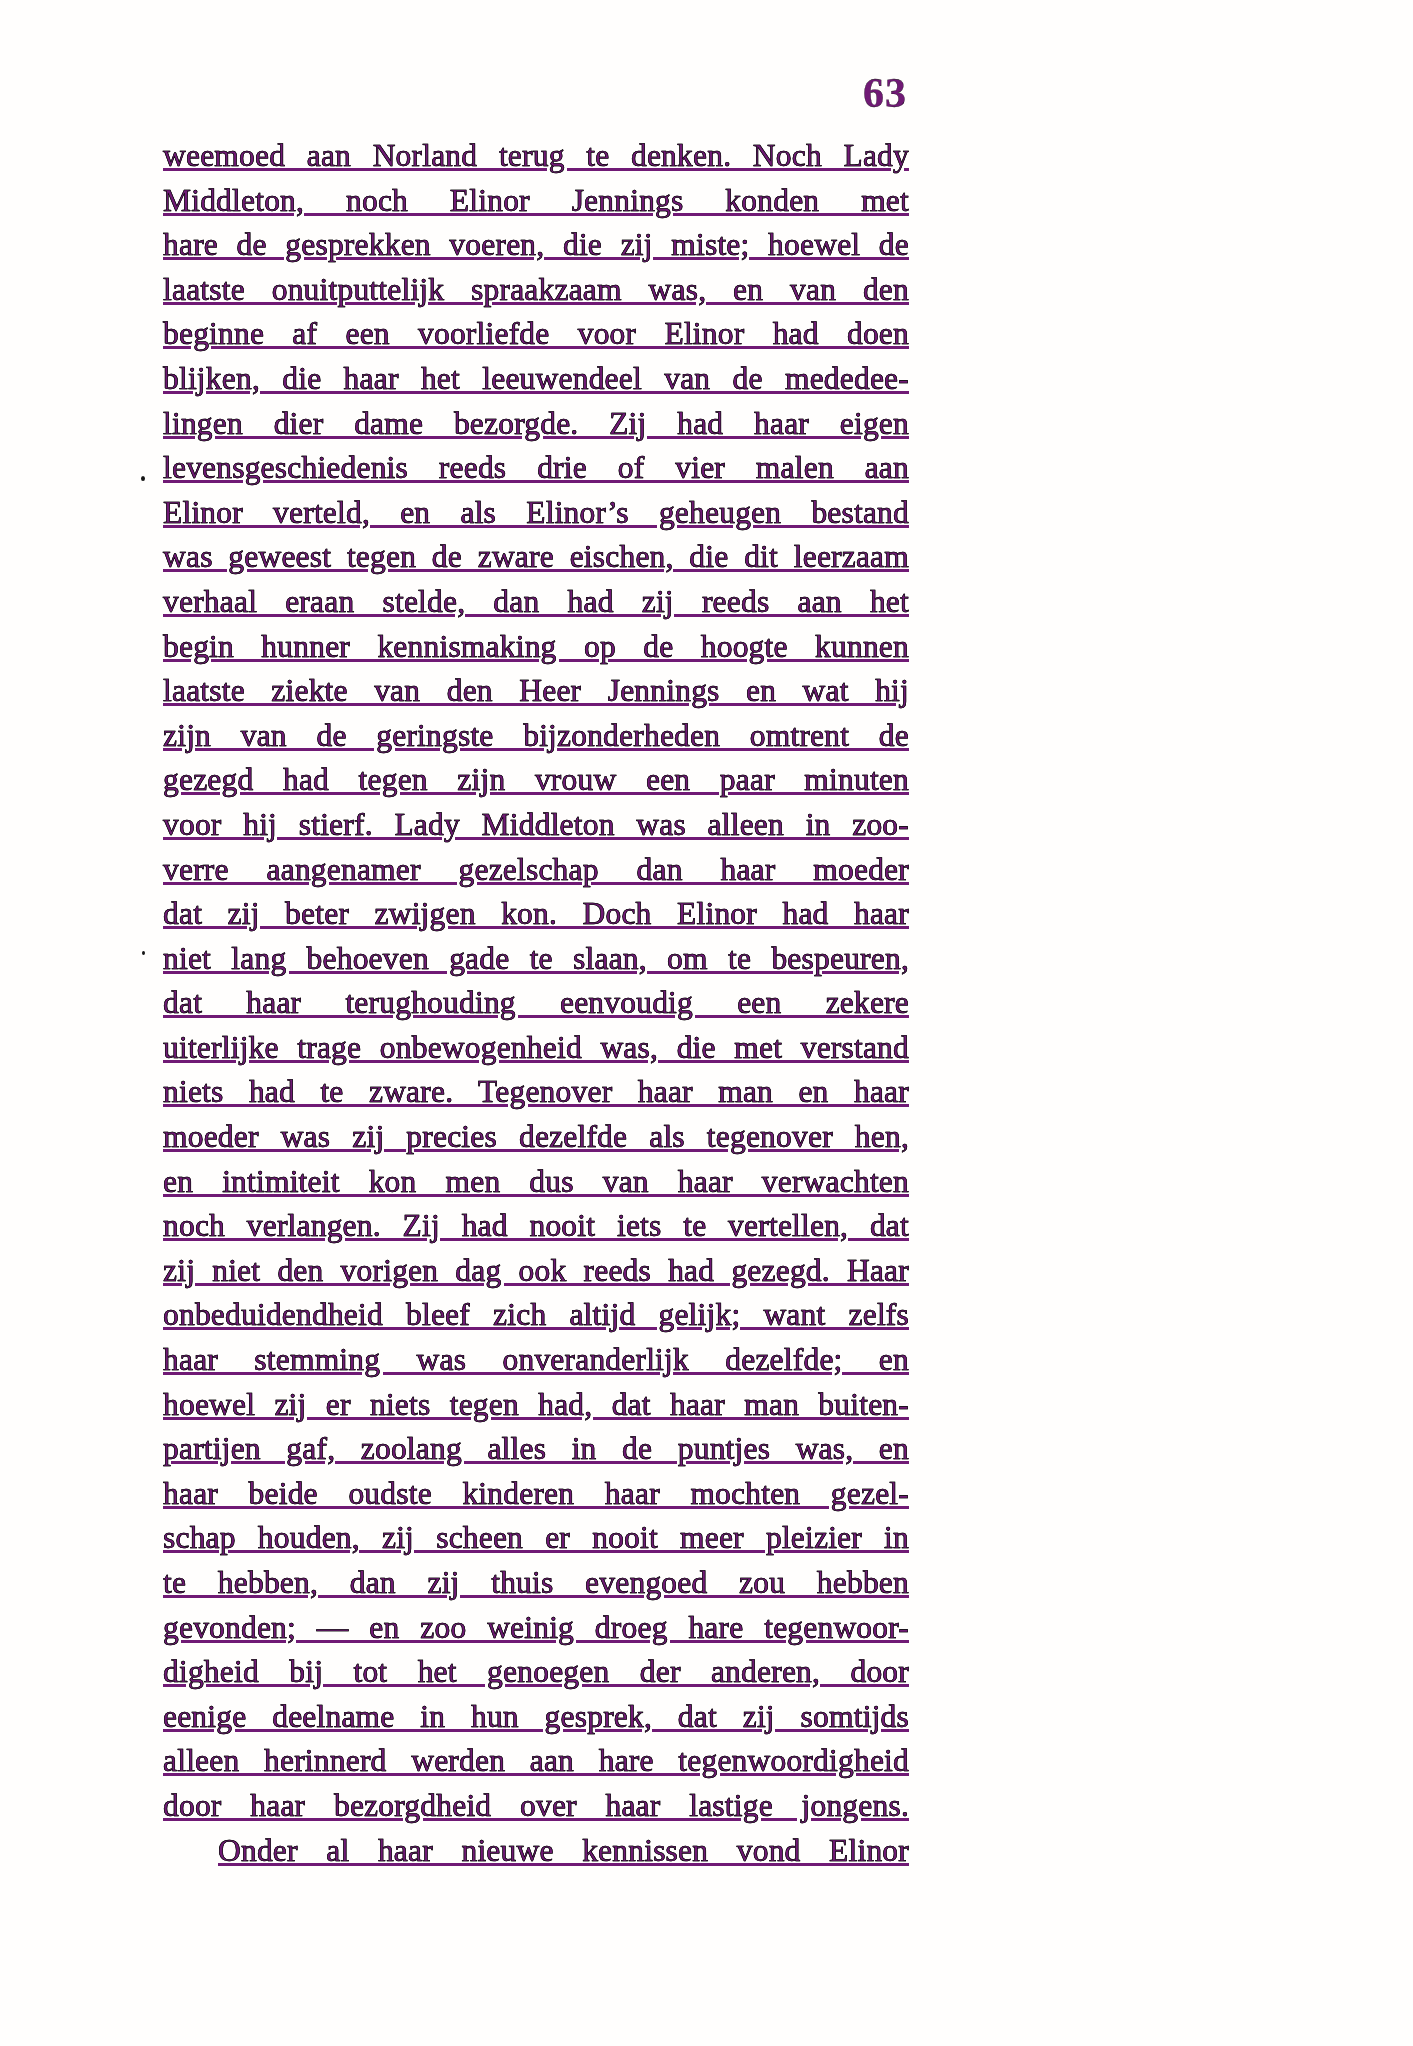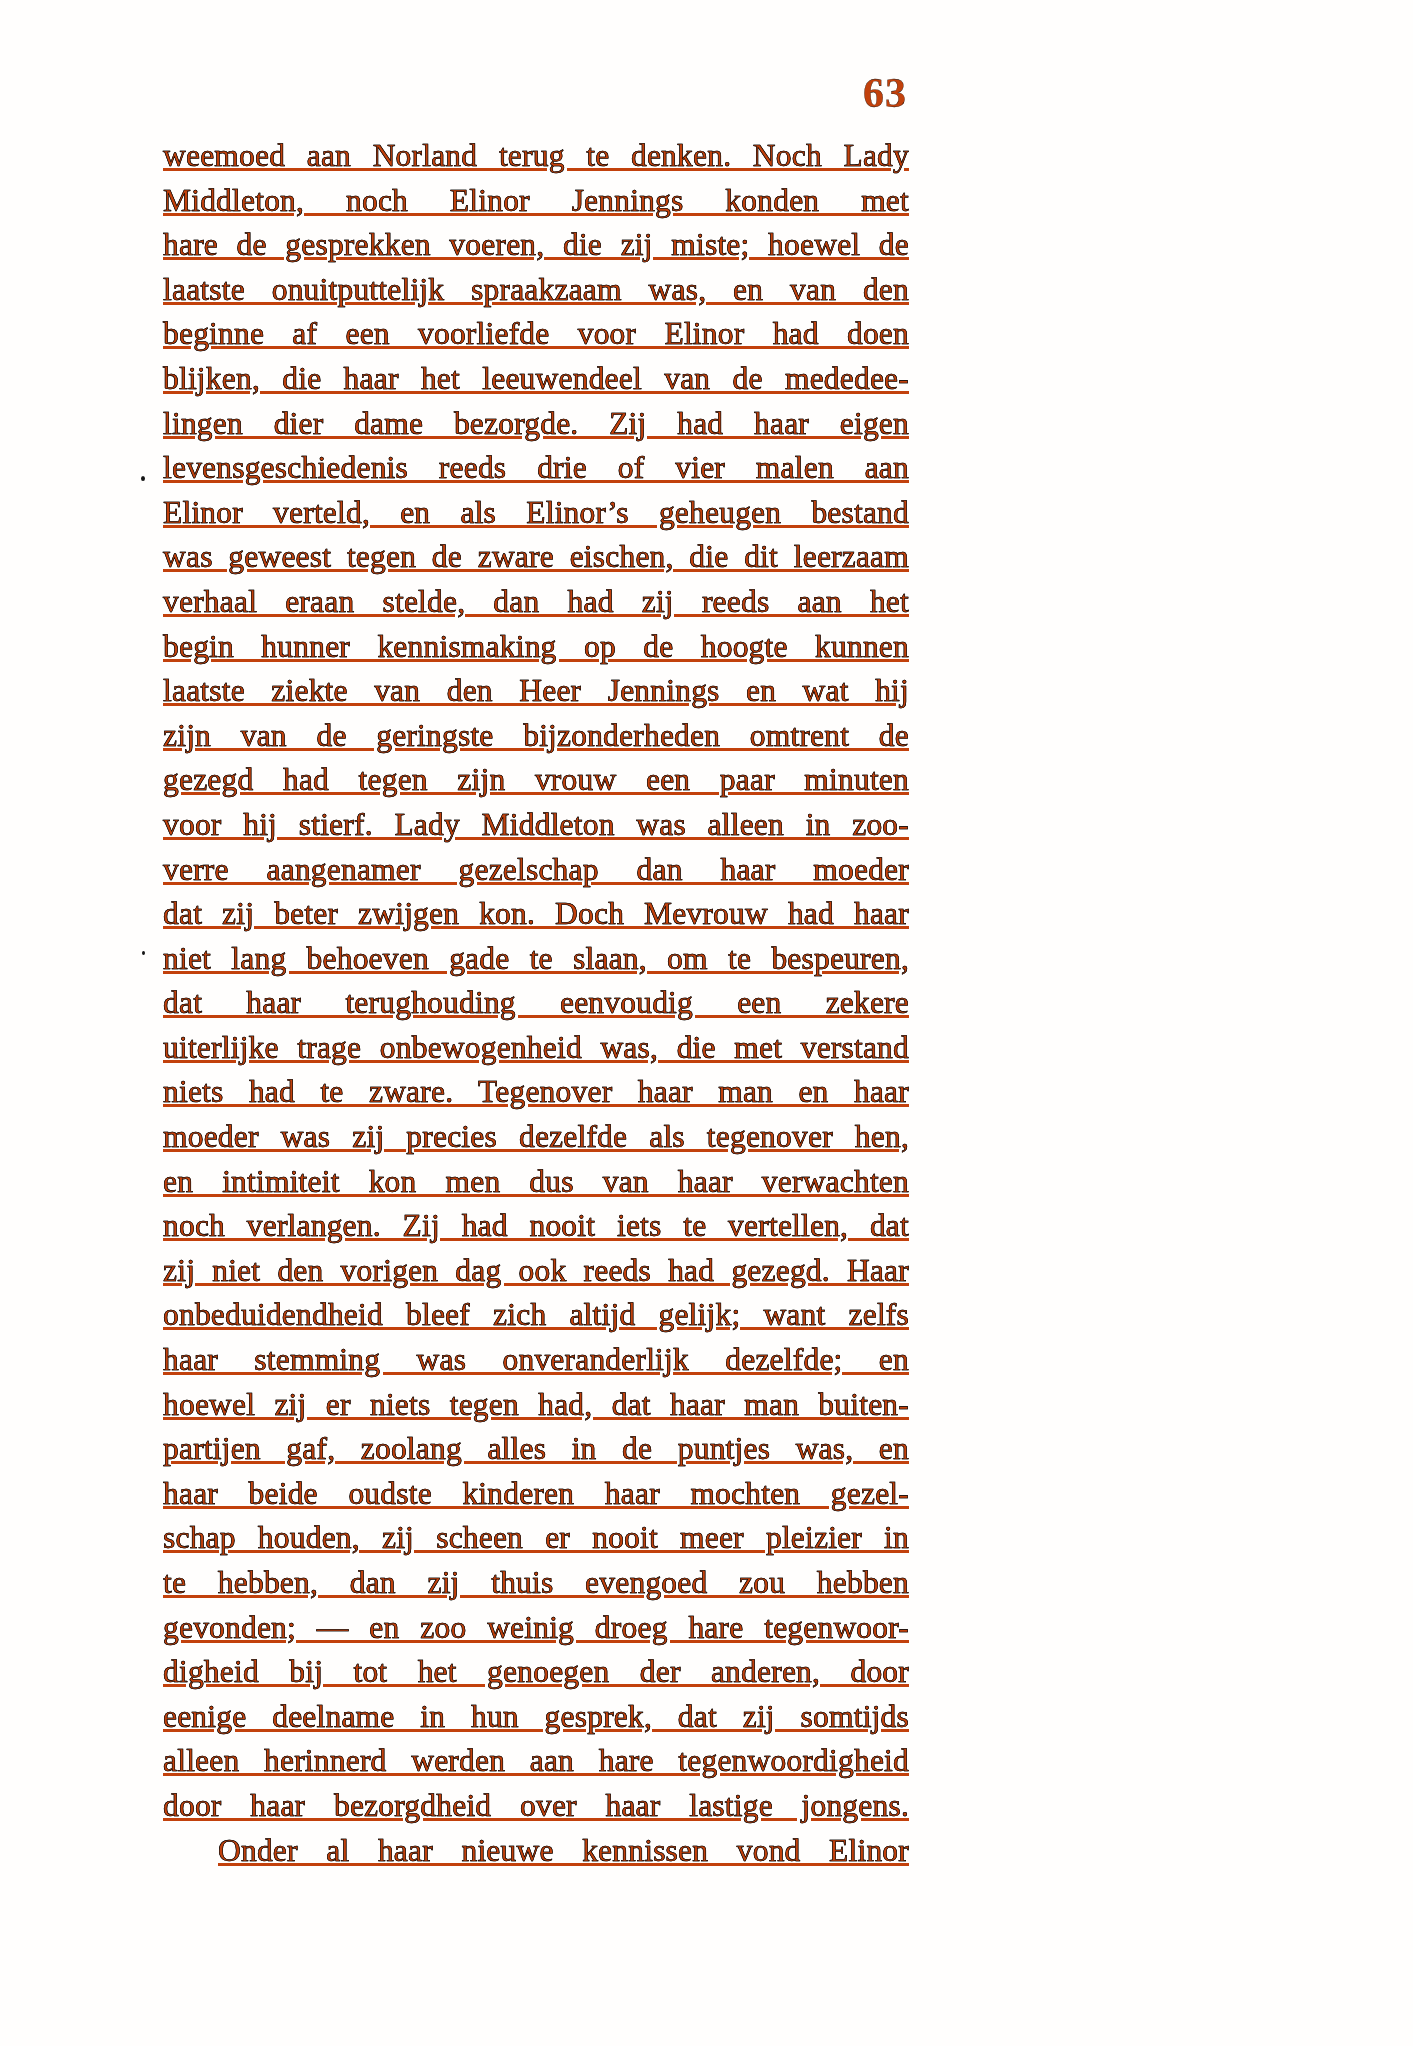--- a/index.html
+++ b/index.html
@@ -5,21 +5,21 @@
   html, body {
     margin: 0;
     padding: 0;
     background: #ffffff;
   }
   .page {
     position: relative;
     width: 1413px;
     height: 2046px;
     background: #fffefd;
-    color: #c2410c;
+    color: #701a75;
     font-family: "Liberation Serif", "DejaVu Serif", serif;
     overflow: hidden;
   }
   .page-number {
     position: absolute;
     top: 68px;
     left: 165px;
     width: 742px;
     text-align: right;
     font-size: 42px;
@@ -75,21 +75,21 @@
     <div class="line">levensgeschiedenis reeds drie of vier malen aan</div>
     <div class="line">Elinor verteld, en als Elinor’s geheugen bestand</div>
     <div class="line">was geweest tegen de zware eischen, die dit leerzaam</div>
     <div class="line">verhaal eraan stelde, dan had zij reeds aan het</div>
     <div class="line">begin hunner kennismaking op de hoogte kunnen</div>
     <div class="line">laatste ziekte van den Heer Jennings en wat hij</div>
     <div class="line">zijn van de geringste bijzonderheden omtrent de</div>
     <div class="line">gezegd had tegen zijn vrouw een paar minuten</div>
     <div class="line">voor hij stierf. Lady Middleton was alleen in zoo-</div>
     <div class="line">verre aangenamer gezelschap dan haar moeder</div>
-    <div class="line">dat zij beter zwijgen kon. Doch Mevrouw had haar</div>
+    <div class="line">dat zij beter zwijgen kon. Doch Elinor had haar</div>
     <div class="line">niet lang behoeven gade te slaan, om te bespeuren,</div>
     <div class="line">dat haar terughouding eenvoudig een zekere</div>
     <div class="line">uiterlijke trage onbewogenheid was, die met verstand</div>
     <div class="line">niets had te zware. Tegenover haar man en haar</div>
     <div class="line">moeder was zij precies dezelfde als tegenover hen,</div>
     <div class="line">en intimiteit kon men dus van haar verwachten</div>
     <div class="line">noch verlangen. Zij had nooit iets te vertellen, dat</div>
     <div class="line">zij niet den vorigen dag ook reeds had gezegd. Haar</div>
     <div class="line">onbeduidendheid bleef zich altijd gelijk; want zelfs</div>
     <div class="line">haar stemming was onveranderlijk dezelfde; en</div>

